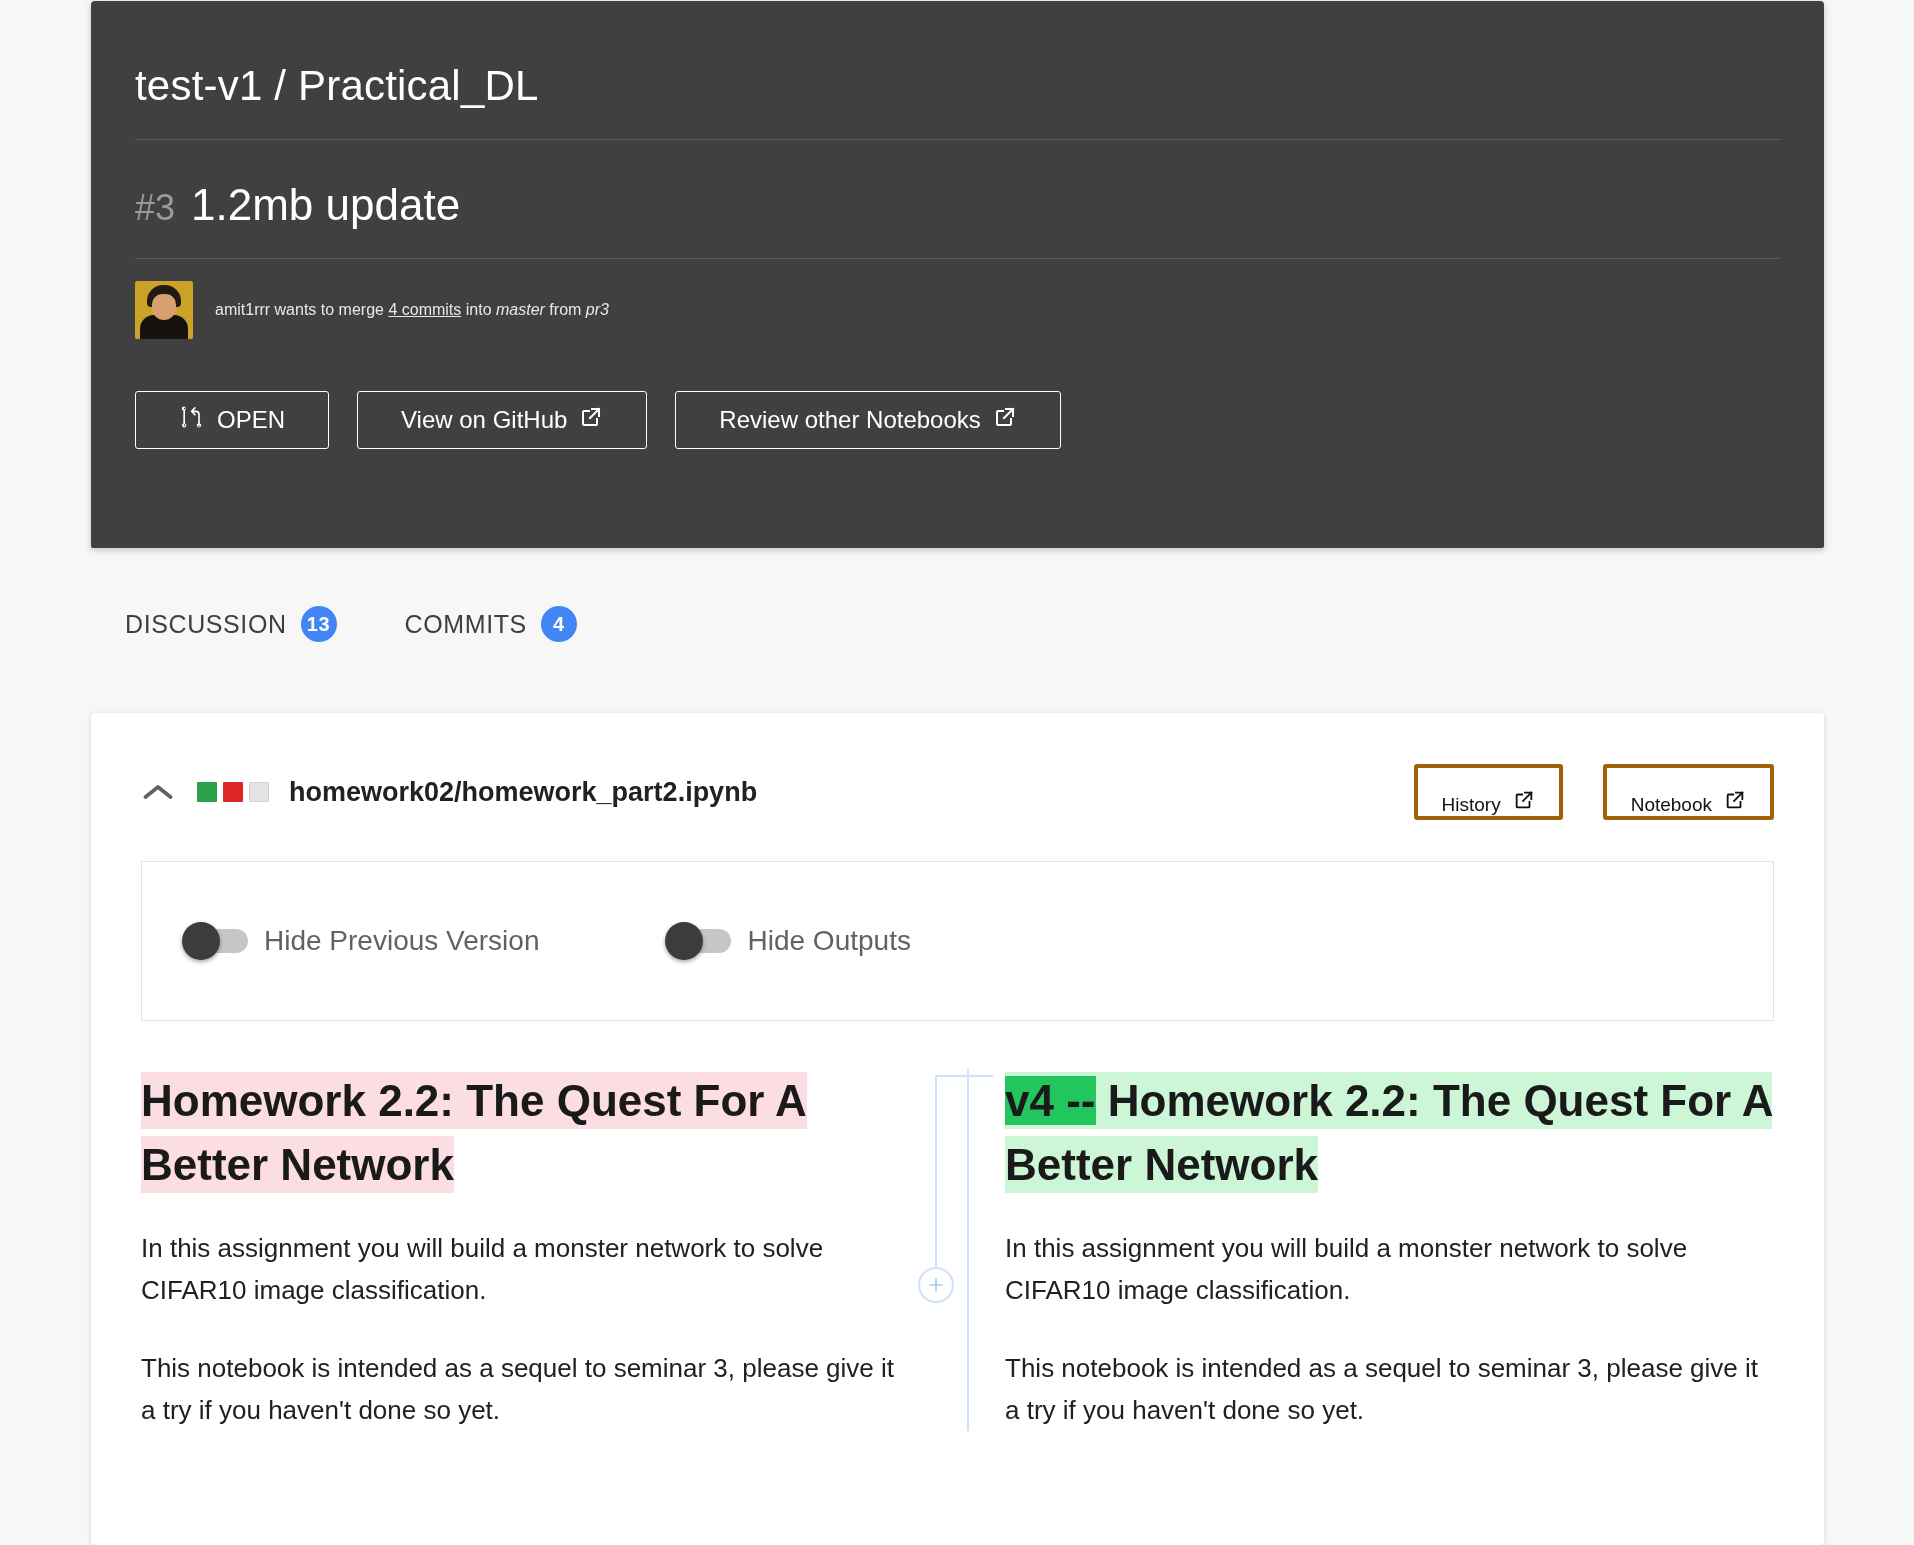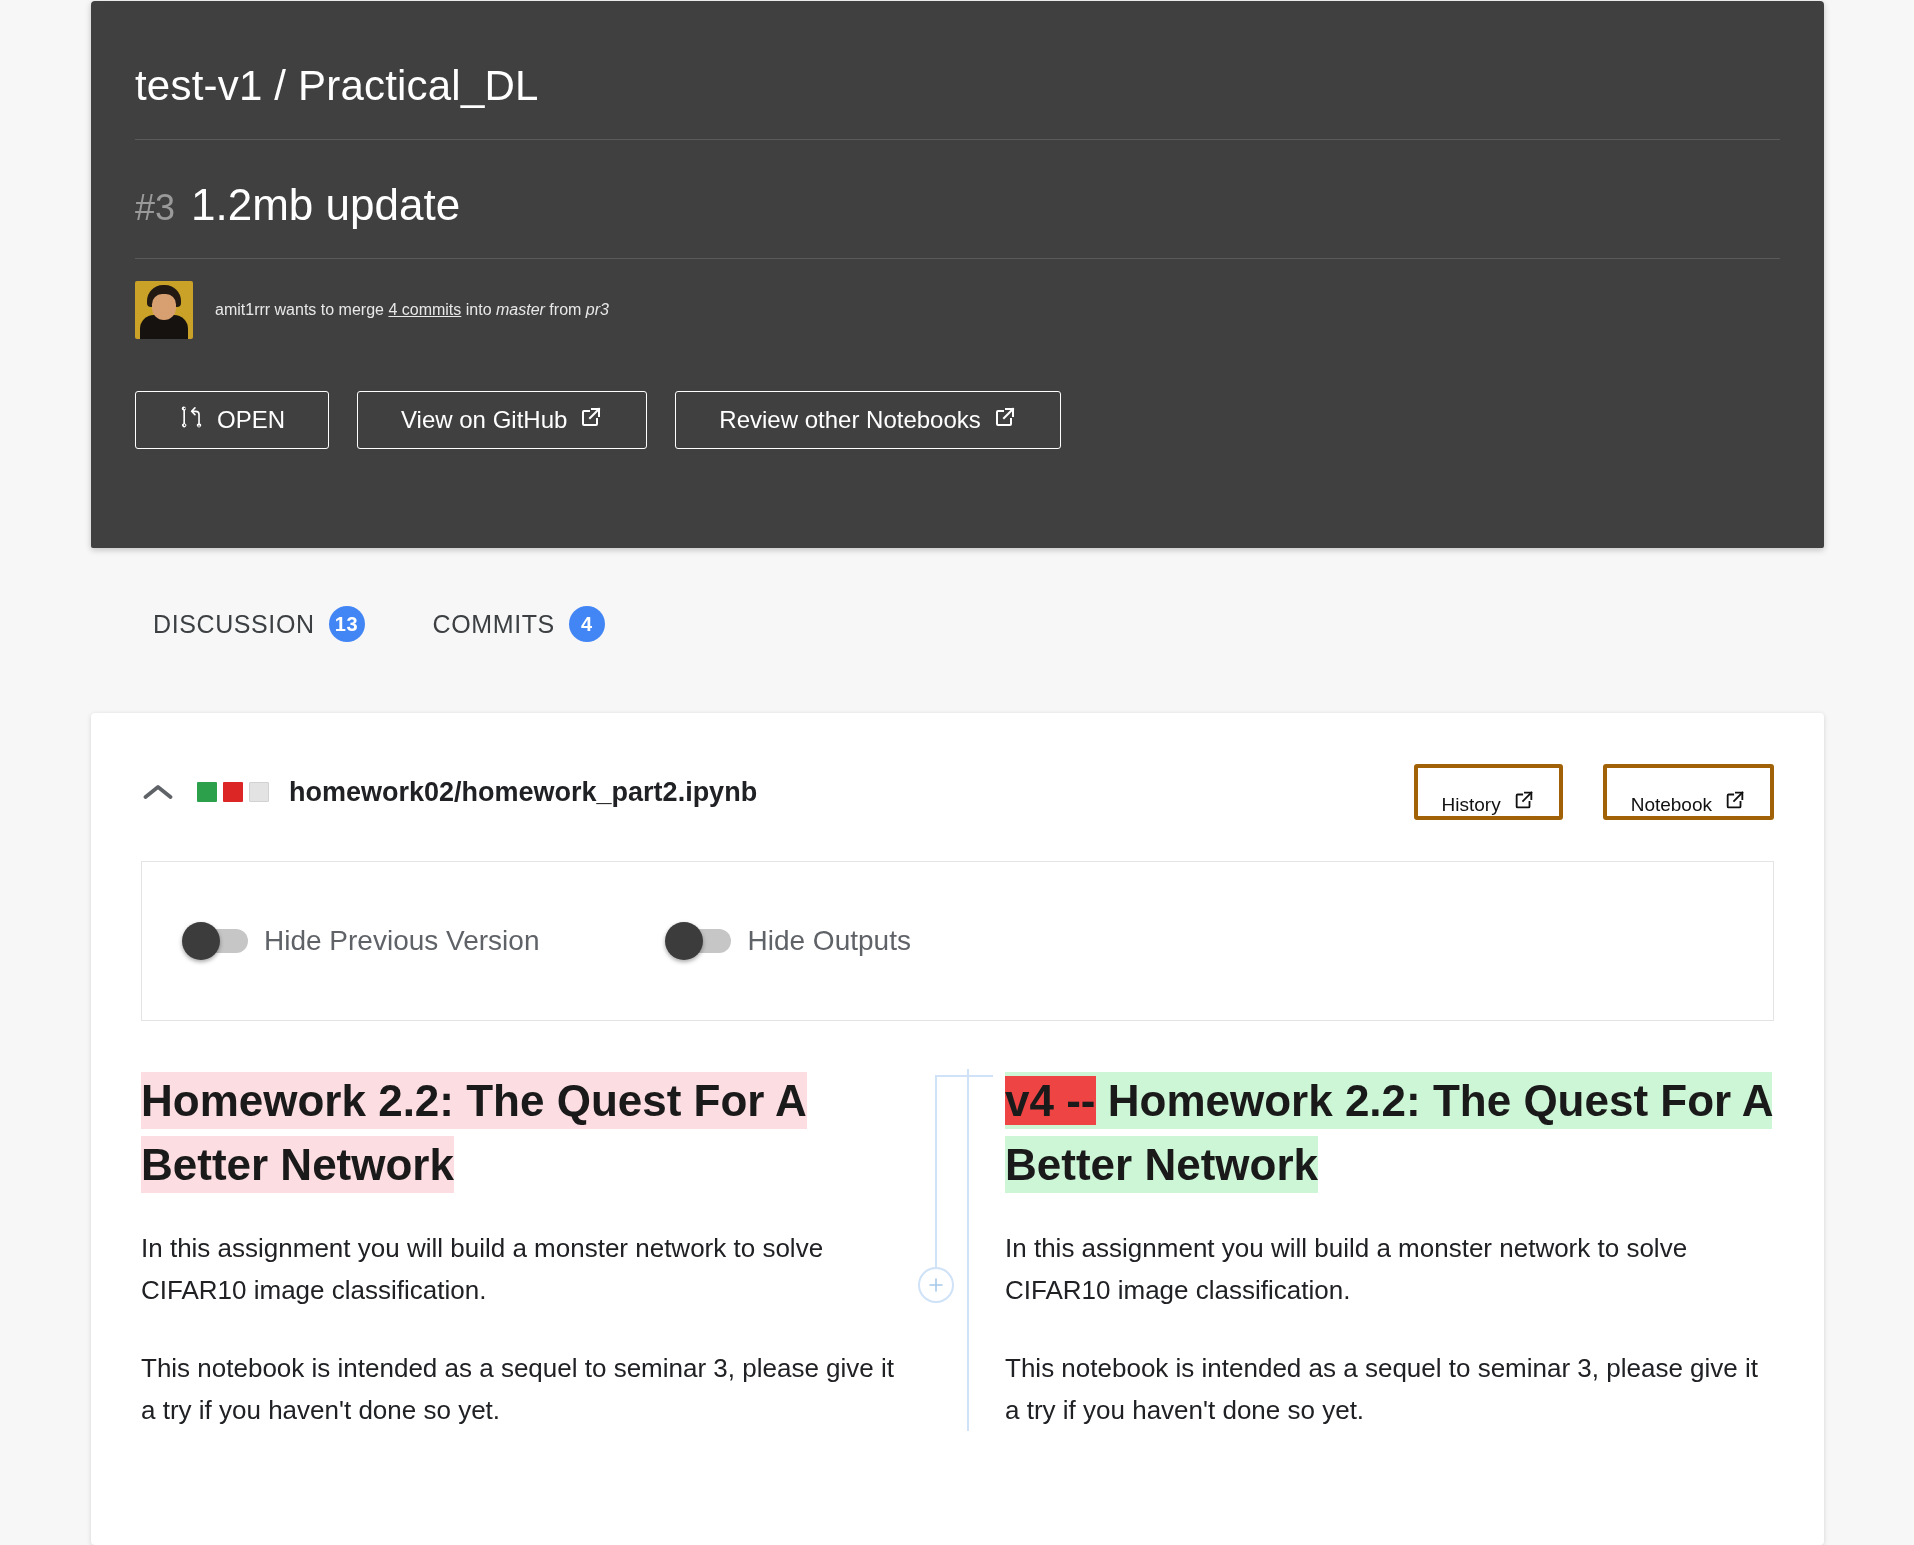--- a/index.html
+++ b/index.html
@@ -87,21 +87,21 @@
     border-radius: 3px;
     height: 58px;
     padding: 0 43px;
     display: inline-flex; align-items: center; gap: 12px;
     cursor: pointer;
   }
 
   
   .tabs {
     position: absolute;
-    left: 108px; top: 584px;
+    left: 80px; top: 584px;
     width: 1733px; height: 92px;
     display: flex; align-items: flex-start;
   }
   .tab {
     display: flex; align-items: center; gap: 14px;
     height: 80px;
     padding: 0 34px;
     cursor: pointer;
     position: relative;
     font-size: 25px;
@@ -197,21 +197,21 @@
   .diff-h {
     font-size: 44px; font-weight: 700; color: #1a1a1a;
     line-height: 1.45;
     display: inline;
     padding: 4px 0;
   }
   .del-block { background: #fcdde2; display: inline; box-decoration-break: clone;
                -webkit-box-decoration-break: clone; }
   .add-block { background: #ccf6d6; display: inline; box-decoration-break: clone;
                -webkit-box-decoration-break: clone; }
-  .add-word  { background: #ef4444; }
+  .add-word  { background: #22c55e; }
   .diff-p { font-size: 26px; color: #202124; line-height: 1.62; margin: 30px 0 0 0; }
   .diff-p.second { margin-top: 36px; }
 
   .gutter-line {
     position: absolute;
     left: 27px; top: 6px;
     width: 2px; height: 200px;
     background: #cfe2f7;
   }
   .gutter-top {

